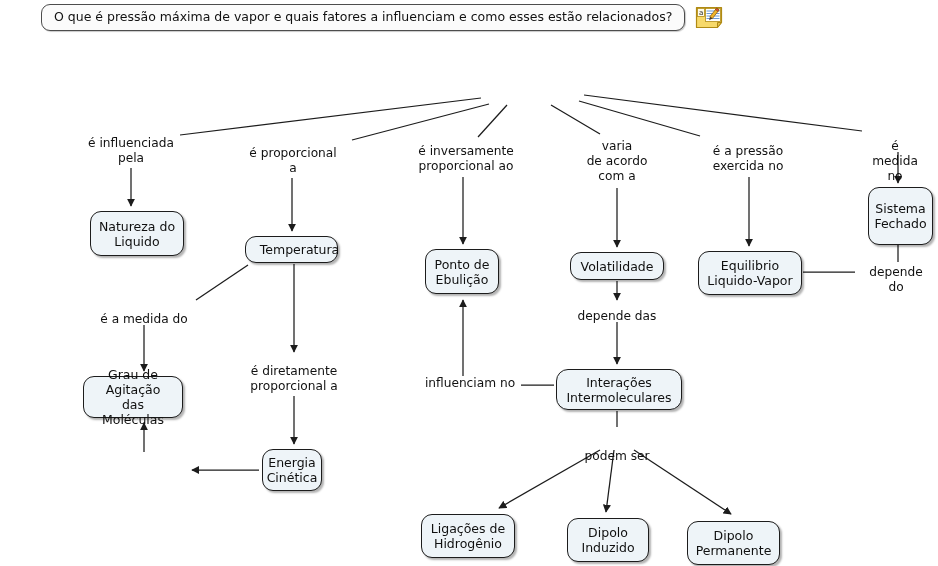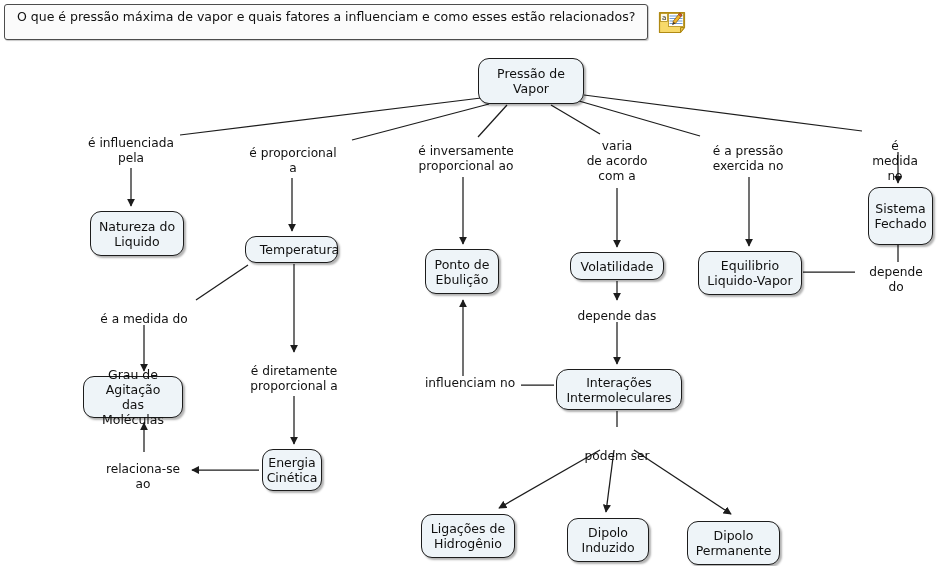--- a/index.html
+++ b/index.html
@@ -28,29 +28,30 @@
     left: 4px;
     top: 4px;
     display: flex;
     align-items: center;
     gap: 10px;
     z-index: 5;
   }
   #question-box {
     box-sizing: border-box;
     min-height: 26px;
-    padding: 4px 12px 14px 12px;
+    padding: 4px 12px 5px 12px;
     border: 1px solid #4d4d4d;
-    border-radius: 3px;
+    border-radius: 9px;
     background: #fbfbfb;
     font-size: 12.5px;
     color: #111111;
     line-height: 16px;
     white-space: nowrap;
     box-shadow: 1px 1px 1px rgba(0,0,0,0.22);
+    margin-left: 37px;
   }
   #note-icon {
     width: 28px;
     height: 25px;
     position: relative;
     flex: 0 0 auto;
   }
 
   
   #links { position: absolute; left:0; top:0; z-index: 1; }
@@ -176,29 +177,25 @@
 proporcional ao</div>
   <div class="link-label" style="left:748px; top:144px;">é a pressão
 exercida no</div>
   <div class="link-label" style="left:617px; top:139px;">varia
 de acordo
 com a</div>
   <div class="link-label" style="left:895px; top:139px;">é medida no</div>
   <div class="link-label" style="left:144px; top:312px;">é a medida do</div>
   <div class="link-label" style="left:294px; top:364px;">é diretamente
 proporcional a</div>
-  <div class="link-label" style="left:143px; top:462px;">relaciona-se
-ao</div>
   <div class="link-label" style="left:617px; top:309px;">depende das</div>
   <div class="link-label" style="left:470px; top:376px;">influenciam no</div>
   <div class="link-label" style="left:896px; top:265px;">depende do</div>
   <div class="link-label" style="left:617px; top:437px;margin-top:12px;">podem ser</div>
 
-  <div class="node" style="left:478px; top:58px;  width:106px; height:46px;">Pressão de
-Vapor</div>
   <div class="node" style="left:90px;  top:211px; width:94px;  height:45px;">Natureza do
 Liquido</div>
   <div class="node" style="left:245px; top:236px; width:93px;  height:27px;padding-left:22px;">Temperatura</div>
   <div class="node" style="left:425px; top:249px; width:74px;  height:45px;">Ponto de
 Ebulição</div>
   <div class="node" style="left:570px; top:252px; width:94px;  height:28px;">Volatilidade</div>
   <div class="node" style="left:698px; top:251px; width:104px; height:44px;">Equilibrio
 Liquido-Vapor</div>
   <div class="node" style="left:868px; top:187px; width:65px;  height:58px;">Sistema
 Fechado</div>

